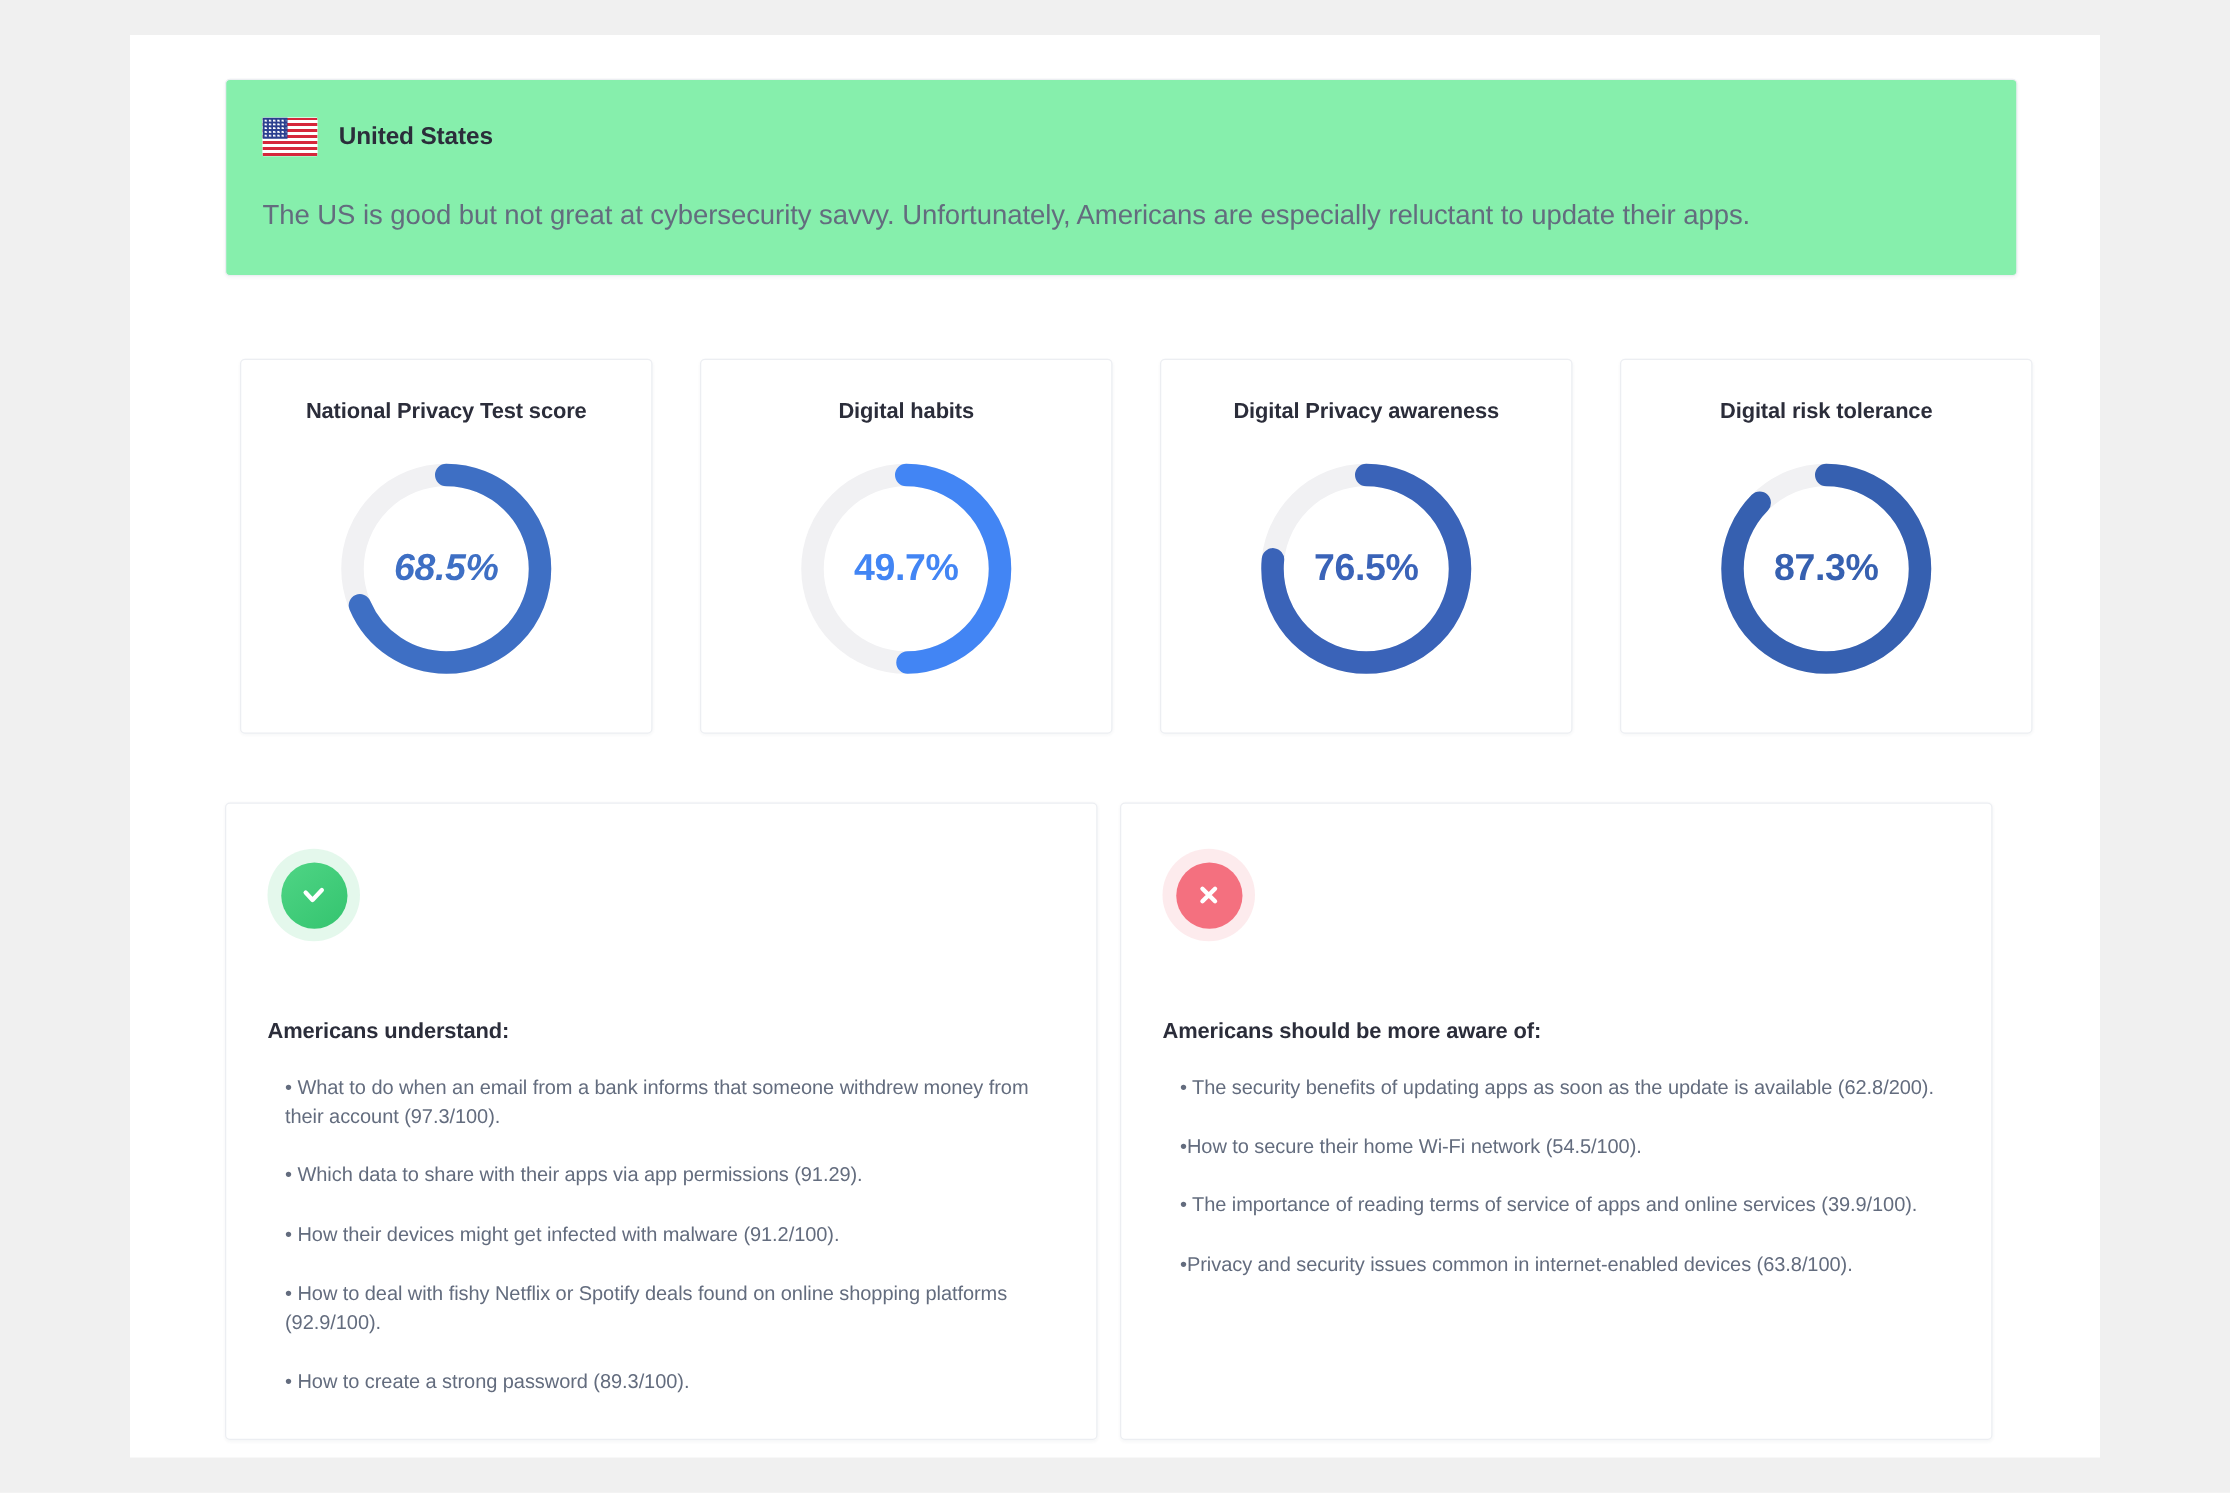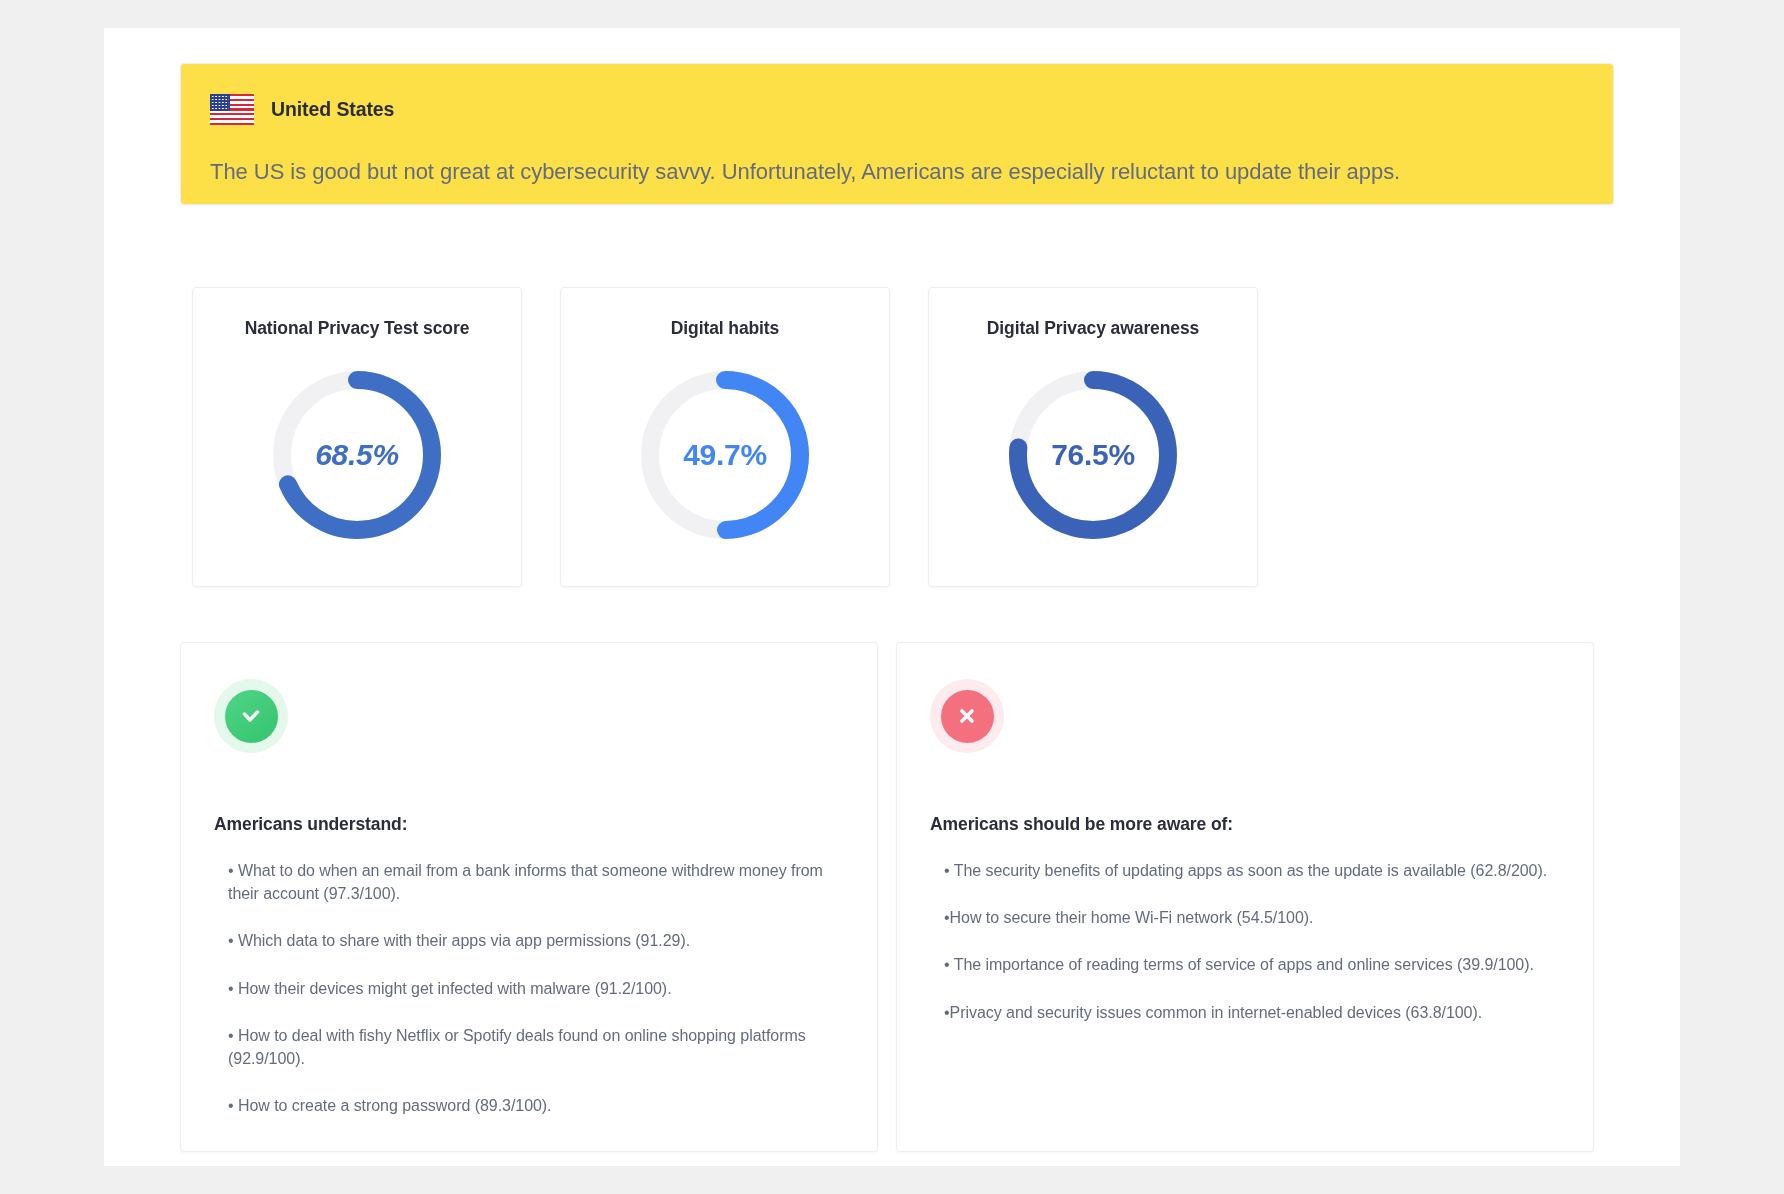--- a/index.html
+++ b/index.html
@@ -23,22 +23,22 @@
     left: 76px;
     top: 35px;
     width: 1434px;
     height: 1070px;
   }
 
   
   .header-card {
     position: relative;
     width: 1434px;
-    height: 142px;
-    background: #fde047;
+    height: 158px;
+    background: #86efac;
     border: 1px solid #eceef2;
     border-radius: 4px;
     box-shadow: 0 1px 3px rgba(30,40,60,0.045);
   }
   .country-row {
     position: absolute;
     left: 29px;
     top: 30px;
     display: flex;
     align-items: center;
@@ -248,20 +248,30 @@
       <div class="gauge-title">Digital Privacy awareness</div>
       <div class="gauge-wrap">
         <svg width="186" height="186" viewBox="0 0 186 186">
           <circle cx="93" cy="93" r="75" fill="none" stroke="#f1f1f3" stroke-width="18"></circle>
           <circle class="arc" cx="93" cy="93" r="75" fill="none" stroke-width="18" stroke-linecap="round" transform="rotate(-90 93 93)" stroke="#3a63b8" stroke-dasharray="360.49775699942876 471.23889803846896"></circle>
         </svg>
         <div class="gauge-value" style="color: rgb(58, 99, 184);">76.5%</div>
       </div>
     </div>
 
+    <div class="gauge-card">
+      <div class="gauge-title">Digital risk tolerance</div>
+      <div class="gauge-wrap">
+        <svg width="186" height="186" viewBox="0 0 186 186">
+          <circle cx="93" cy="93" r="75" fill="none" stroke="#f1f1f3" stroke-width="18"></circle>
+          <circle class="arc" cx="93" cy="93" r="75" fill="none" stroke-width="18" stroke-linecap="round" transform="rotate(-90 93 93)" stroke="#3660b0" stroke-dasharray="411.3915579875834 471.23889803846896"></circle>
+        </svg>
+        <div class="gauge-value" style="color: rgb(54, 96, 176);">87.3%</div>
+      </div>
+    </div>
 
   </div>
 
   <div class="bottom">
 
     <div class="info-card">
       <div class="badge">
         <span class="halo" style="background:#3ecc7a"></span>
         <span class="disc" style="background:linear-gradient(140deg,#4fd585,#34c46f)">
           <svg width="24" height="24" viewBox="0 0 24 24">

